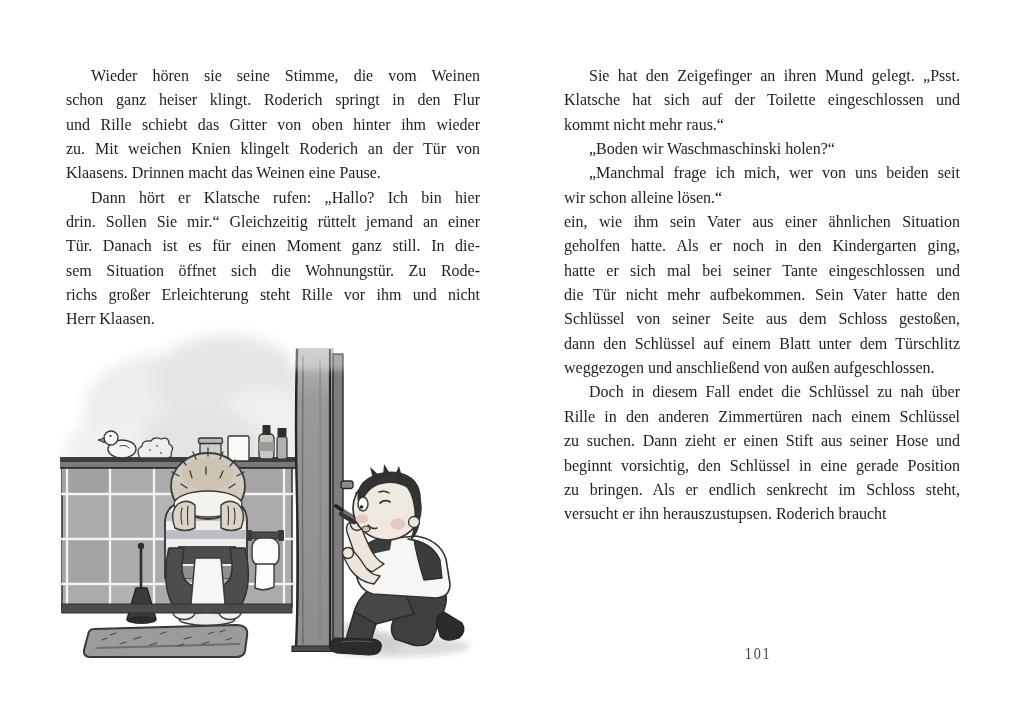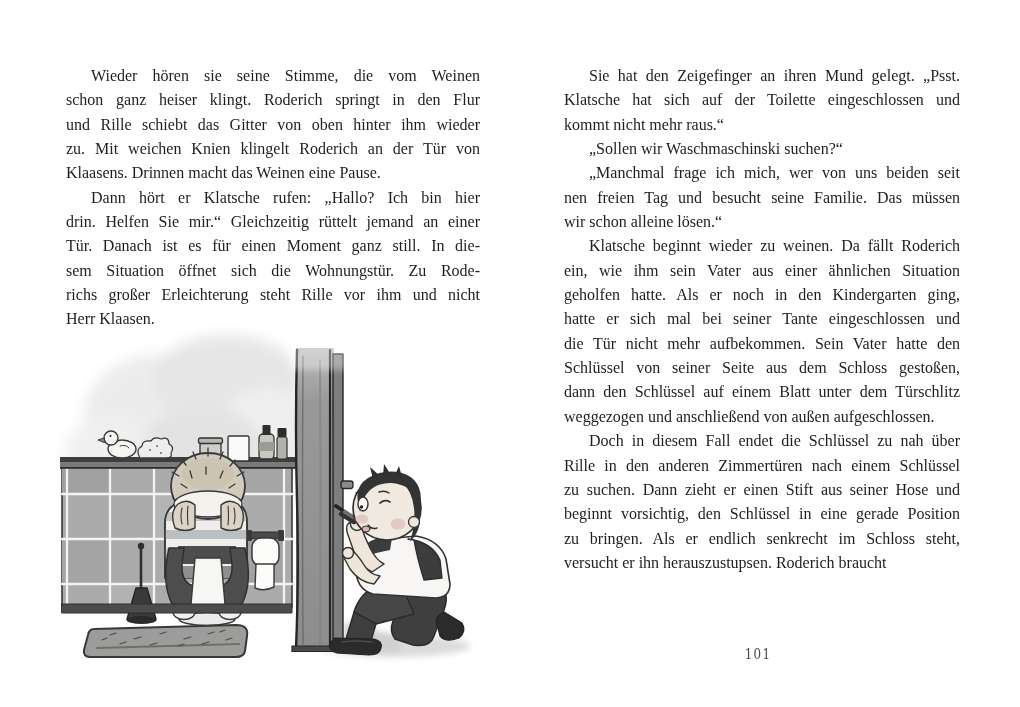--- a/index.html
+++ b/index.html
@@ -23,21 +23,21 @@
 
 <div class="spread">
 
   <div class="text-col left" id="left-lines">
       <div class="line first">Wieder hören sie seine Stimme, die vom Weinen</div>
       <div class="line">schon ganz heiser klingt. Roderich springt in den Flur</div>
       <div class="line">und Rille schiebt das Gitter von oben hinter ihm wieder</div>
       <div class="line">zu. Mit weichen Knien klingelt Roderich an der Tür von</div>
       <div class="line last">Klaasens. Drinnen macht das Weinen eine Pause.</div>
       <div class="line first">Dann hört er Klatsche rufen: „Hallo? Ich bin hier</div>
-      <div class="line">drin. Helfen Sie mir.“ Gleichzeitig rüttelt jemand an einer</div>
+      <div class="line">drin. Sollen Sie mir.“ Gleichzeitig rüttelt jemand an einer</div>
       <div class="line">Tür. Danach ist es für einen Moment ganz still. In die-</div>
       <div class="line">sem Situation öffnet sich die Wohnungstür. Zu Rode-</div>
       <div class="line">richs großer Erleichterung steht Rille vor ihm und nicht</div>
       <div class="line last">Herr Klaasen.</div>
     </div>
 
   <svg class="illustration" viewBox="0 0 440 344" stroke-linecap="round" stroke-linejoin="round">
     <defs>
       <filter id="blur8" x="-40%" y="-40%" width="180%" height="180%">
           <feGaussianBlur stdDeviation="7"></feGaussianBlur>
@@ -263,25 +263,23 @@
         <path d="M326,199 q4,5 9,3" fill="none" stroke="#333" stroke-width="1.4"></path>
         <ellipse cx="324" cy="203" rx="4" ry="3" fill="#d8b7b2" stroke="#333" stroke-width="1"></ellipse>
       </g>
     </g>
   </svg>
 
   <div class="text-col right" id="right-lines">
       <div class="line first">Sie hat den Zeigefinger an ihren Mund gelegt. „Psst.</div>
       <div class="line">Klatsche hat sich auf der Toilette eingeschlossen und</div>
       <div class="line last">kommt nicht mehr raus.“</div>
-      <div class="line first last">„Sollen wir Waschmaschinski suchen?“</div>
+      <div class="line first last">„Boden wir Waschmaschinski holen?“</div>
       <div class="line first">„Manchmal frage ich mich, wer von uns beiden seit</div>
-      <div class="line">nen freien Tag und besucht seine Familie. Das müssen</div>
       <div class="line last">wir schon alleine lösen.“</div>
-      <div class="line first">Klatsche beginnt wieder zu weinen. Da fällt Roderich</div>
       <div class="line">ein, wie ihm sein Vater aus einer ähnlichen Situation</div>
       <div class="line">geholfen hatte. Als er noch in den Kindergarten ging,</div>
       <div class="line">hatte er sich mal bei seiner Tante eingeschlossen und</div>
       <div class="line">die Tür nicht mehr aufbekommen. Sein Vater hatte den</div>
       <div class="line">Schlüssel von seiner Seite aus dem Schloss gestoßen,</div>
       <div class="line">dann den Schlüssel auf einem Blatt unter dem Türschlitz</div>
       <div class="line last">weggezogen und anschließend von außen aufgeschlossen.</div>
       <div class="line first">Doch in diesem Fall endet die Schlüssel zu nah über</div>
       <div class="line">Rille in den anderen Zimmertüren nach einem Schlüssel</div>
       <div class="line">zu suchen. Dann zieht er einen Stift aus seiner Hose und</div>

